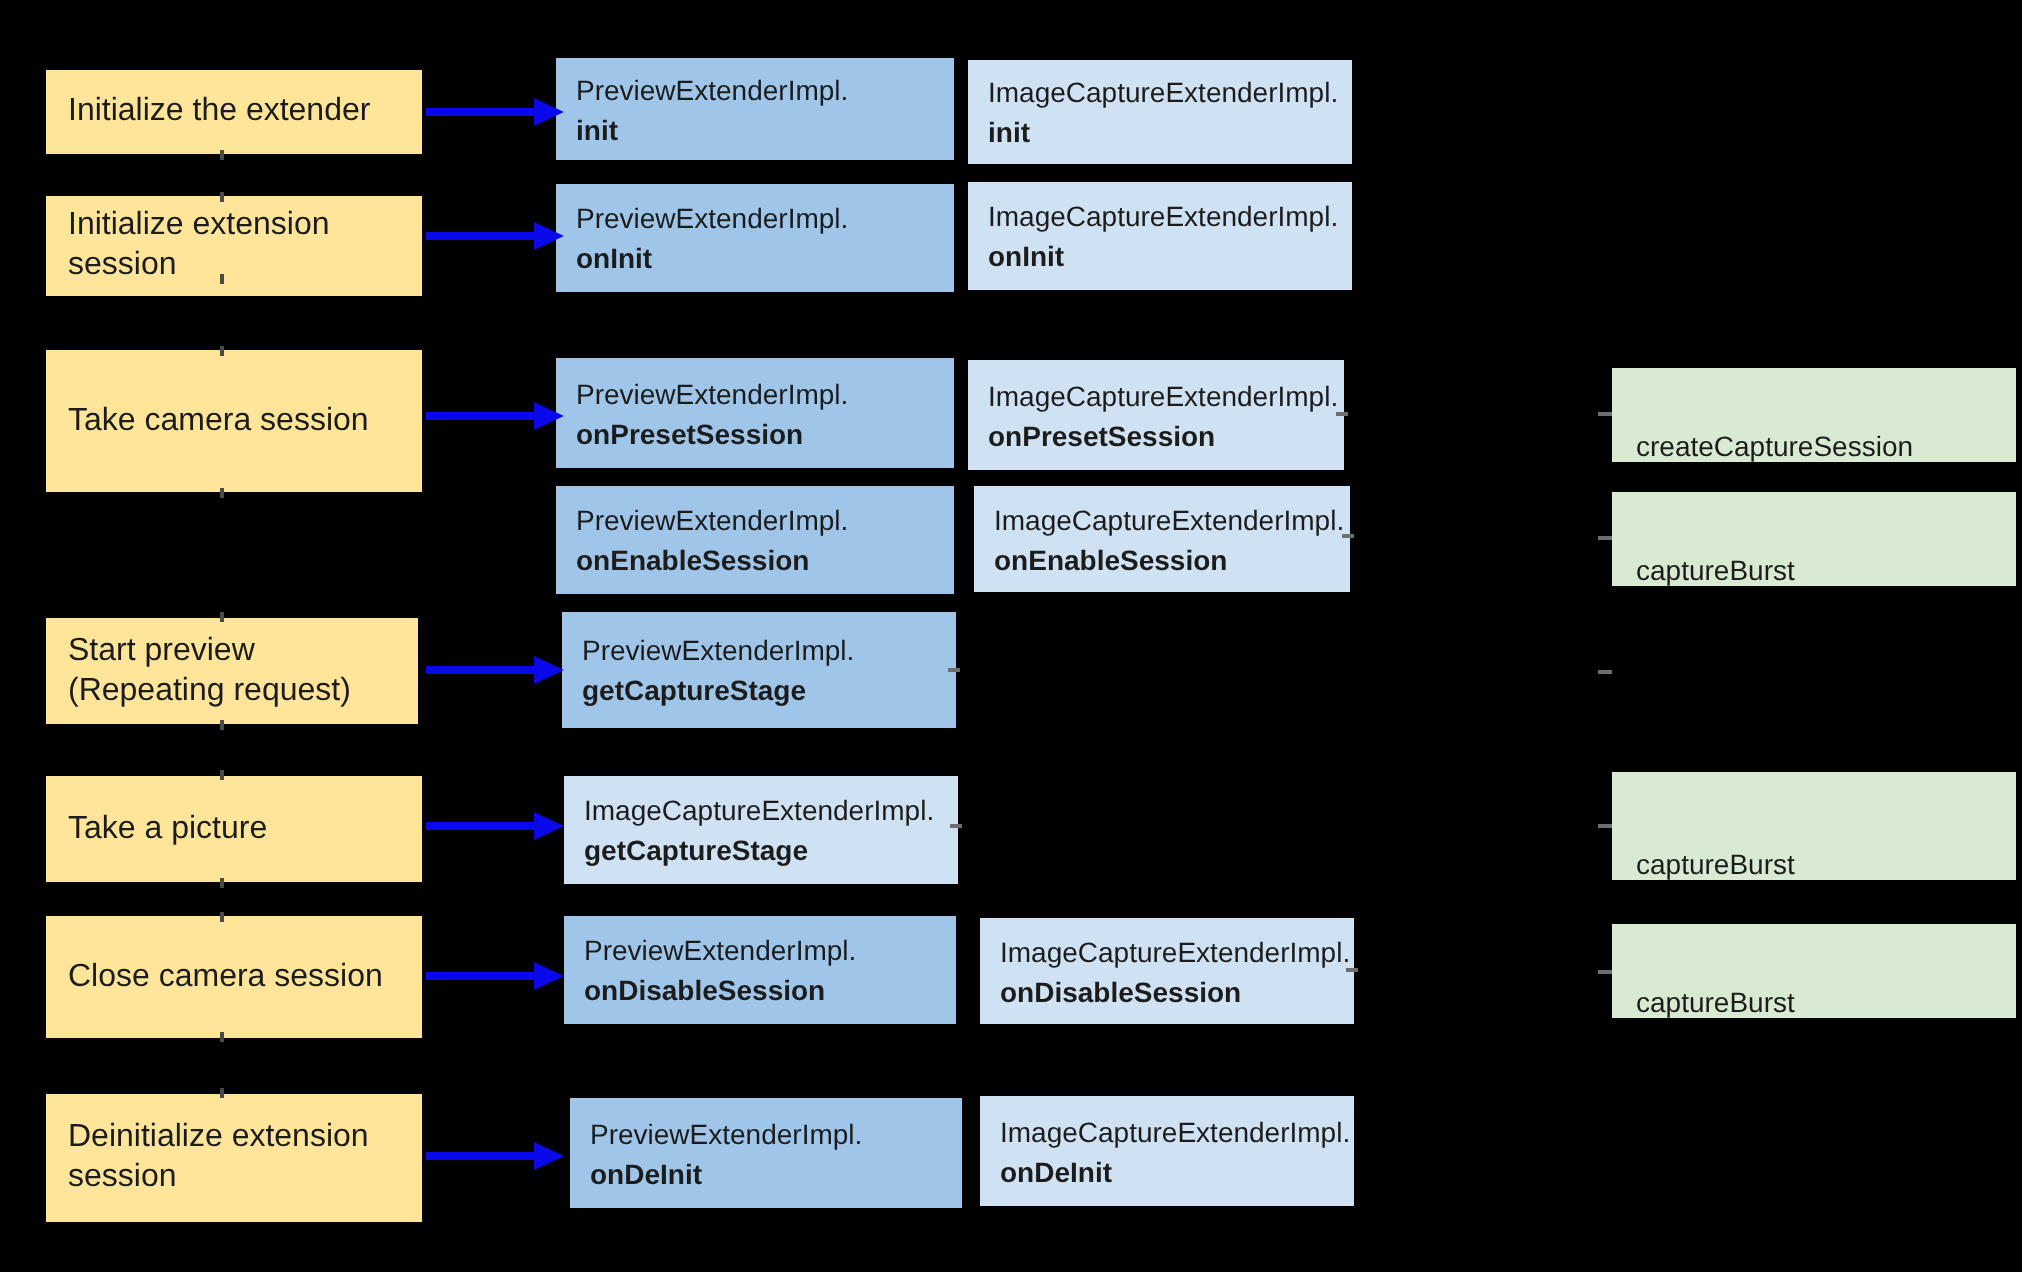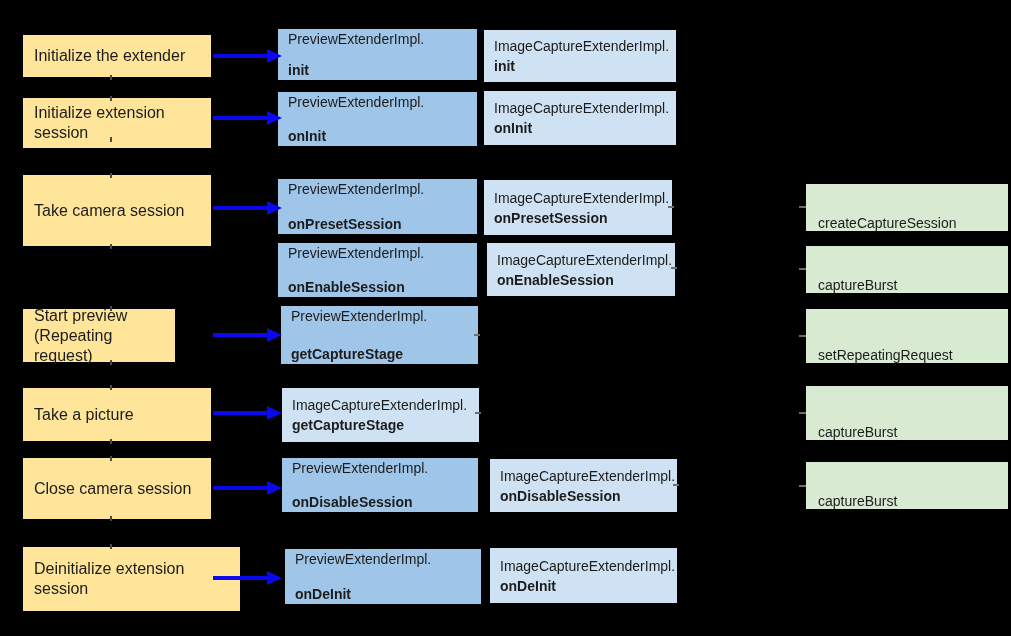--- a/index.html
+++ b/index.html
@@ -36,21 +36,21 @@
     padding-left:11px;
     padding-right:16px;
   }
   .impl{
     font-size:14px;
     line-height:20px;
     padding-left:10px;
     padding-right:4px;
   }
   .impl .method{font-weight:bold;}
-  .preview{background:var(--preview-fill);justify-content:space-between;}
+  .preview{background:var(--preview-fill);}
   .capture{background:var(--capture-fill);}
   .call{
     background:var(--call-fill);
     font-size:14px;
     padding-left:12px;
     justify-content:flex-end;
   }
   .arrow{position:absolute;width:70px;height:14px;}
   .arrow .shaft{
     position:absolute;left:1px;top:5px;width:57px;height:4px;
@@ -72,30 +72,30 @@
 
   <div class="box step" style="left:23px;top:35px;width:188px;height:42px">
     <span>Initialize the extender</span>
   </div>
   <div class="box step" style="left:23px;top:98px;width:188px;height:50px">
     <span>Initialize extension session</span>
   </div>
   <div class="box step" style="left:23px;top:175px;width:188px;height:71px">
     <span>Take camera session</span>
   </div>
-  <div class="box step" style="left:23px;top:309px;width:152px;height:53px">
+  <div class="box step" style="left:23px;top:309px;width:186px;height:53px">
     <span>Start preview (Repeating request)</span>
   </div>
   <div class="box step" style="left:23px;top:458px;width:188px;height:61px">
     <span>Close camera session</span>
   </div>
   <div class="box step" style="left:23px;top:388px;width:188px;height:53px">
     <span>Take a picture</span>
   </div>
-  <div class="box step" style="left:23px;top:547px;width:217px;height:64px">
+  <div class="box step" style="left:23px;top:547px;width:188px;height:64px">
     <span>Deinitialize extension session</span>
   </div>
 
   <div class="box impl preview" style="left:278px;top:29px;width:199px;height:51px">
     <span class="cls">PreviewExtenderImpl.</span>
     <span class="method">init</span>
   </div>
   <div class="box impl preview" style="left:278px;top:92px;width:199px;height:54px">
     <span class="cls">PreviewExtenderImpl.</span>
     <span class="method">onInit</span>
@@ -148,23 +148,20 @@
   <div class="box impl capture" style="left:490px;top:548px;width:187px;height:55px">
     <span class="cls">ImageCaptureExtenderImpl.</span>
     <span class="method">onDeInit</span>
   </div>
 
   <div class="box call" style="left:806px;top:184px;width:202px;height:47px">
     <span>createCaptureSession</span>
   </div>
   <div class="box call" style="left:806px;top:246px;width:202px;height:47px">
     <span>captureBurst</span>
-  </div>
-  <div class="box call" style="left:806px;top:309px;width:202px;height:54px">
-    <span>setRepeatingRequest</span>
   </div>
   <div class="box call" style="left:806px;top:386px;width:202px;height:54px">
     <span>captureBurst</span>
   </div>
   <div class="box call" style="left:806px;top:462px;width:202px;height:47px">
     <span>captureBurst</span>
   </div>
 
   <div class="arrow" style="left:212px;top:49px">
       <div class="shaft"></div>

